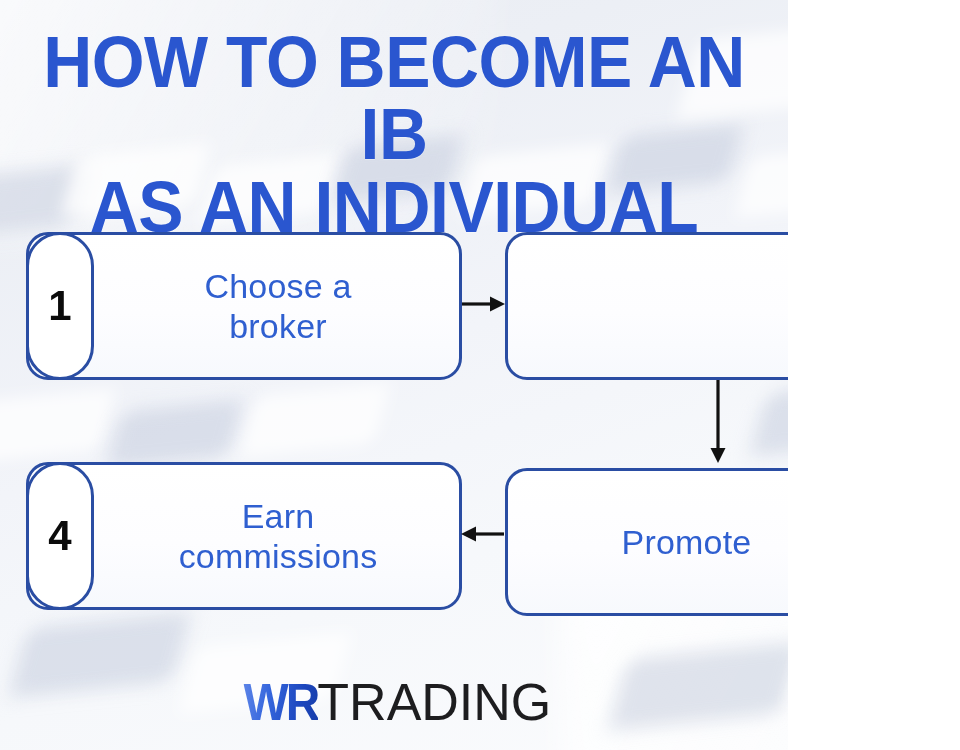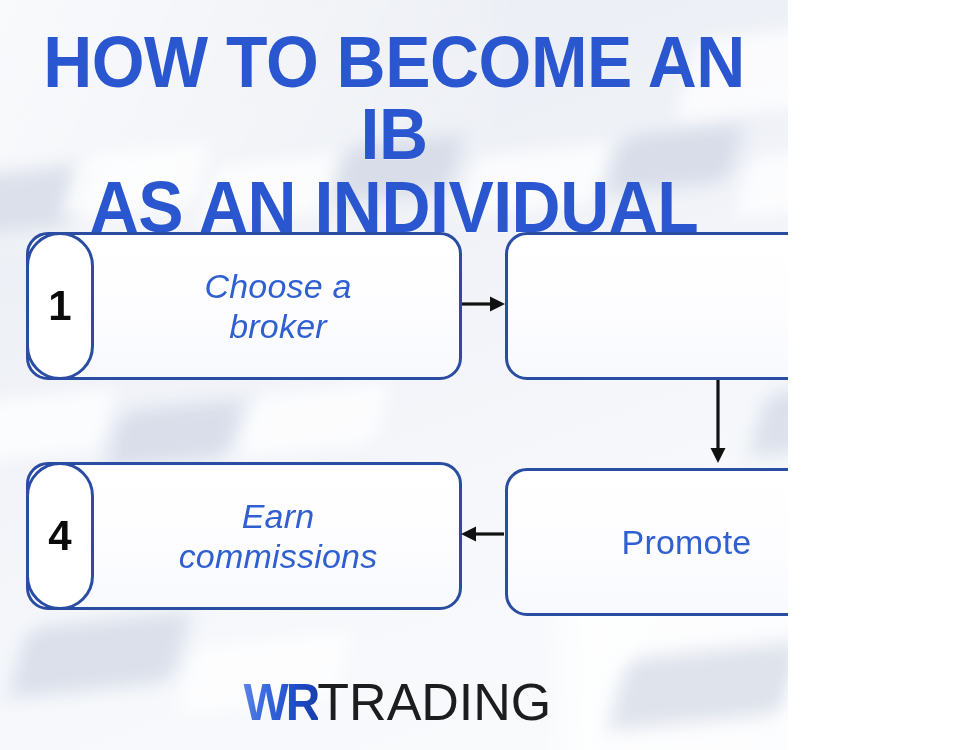--- a/index.html
+++ b/index.html
@@ -91,21 +91,21 @@
     align-items:center;
     justify-content:center;
     color:#0b0b0b;
     font-size:42px;
     font-weight:700;
   }
   .badge.left { left:-3px; }
   .badge.right{ right:-3px; }
 
   
-  .pad-left  .label { padding-left:68px;font-style:italic; }
+  .pad-left  .label { padding-left:68px; }
   .pad-right .label { padding-right:68px; }
 
   
   #step1{ left:26px;  top:232px; width:436px; }
   #step2{ left:505px; top:232px; width:431px; }
   #step4{ left:26px;  top:462px; width:436px; }
   #step3{ left:505px; top:468px; width:431px; }
 
   
   .arrow{ position:absolute; }

